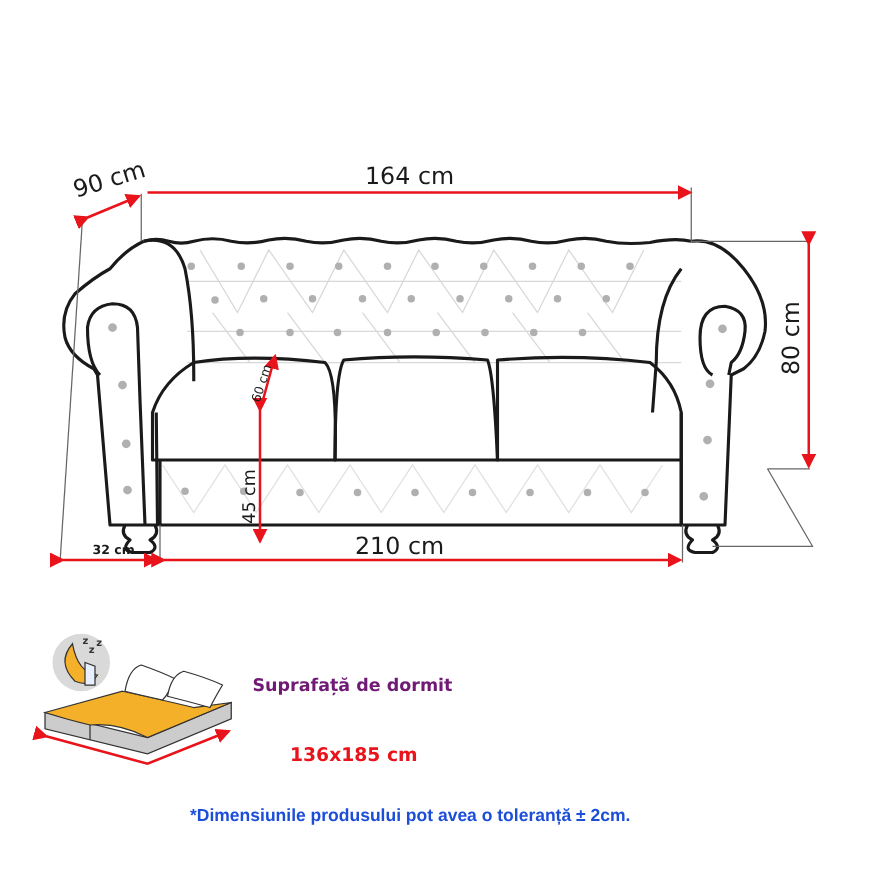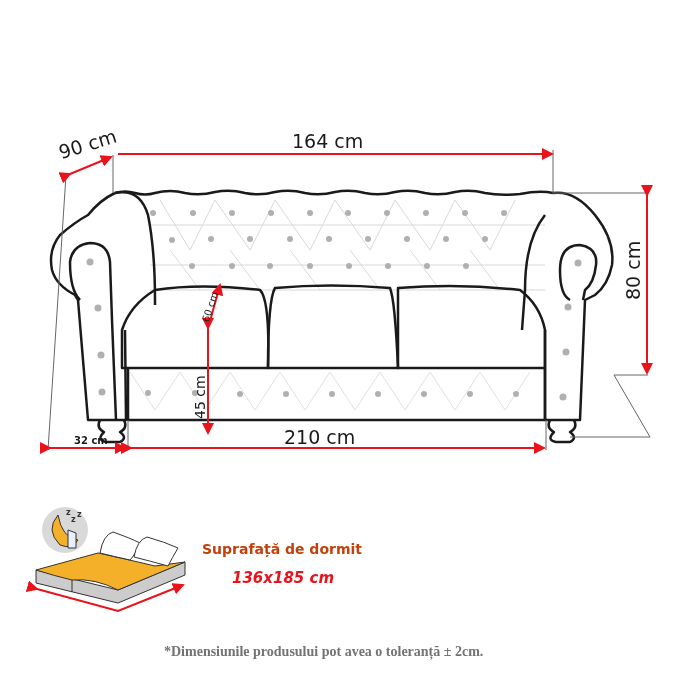--- a/index.html
+++ b/index.html
@@ -6,23 +6,23 @@
   body { width:700px; height:700px; position:relative; overflow:hidden; font-family:"Liberation Sans", sans-serif; }
   svg { position:absolute; left:0; top:0; }
   .dim-label { position:absolute; color:#1a1a1a; font-family:"DejaVu Sans", sans-serif; white-space:nowrap; }
   .lbl-205 { left:292px; top:130px; font-size:19px; }
   .lbl-90 { left:56px; top:142px; font-size:19px; transform:rotate(-17deg); transform-origin:left top; }
   .lbl-80 { left:622px; top:300px; font-size:19px; transform:rotate(-90deg); transform-origin:left top; }
   .lbl-140 { left:284px; top:426px; font-size:19px; }
   .lbl-32 { left:74px; top:435px; font-size:10px;font-weight:bold; }
   .lbl-45 { left:192px; top:419px; font-size:14px; transform:rotate(-90deg); transform-origin:left top; }
   .lbl-60 { left:200px; top:320px; font-size:10px; transform:rotate(-72deg); transform-origin:left top; }
-  .sleep-title { position:absolute; left:202px; top:541px; font-size:14px; font-weight:bold; color:#c2410c; font-family:"DejaVu Sans", sans-serif;text-align:right; }
-  .sleep-value { position:absolute; left:232px; top:569px; font-size:15px; font-weight:bold; color:#e8131b; font-family:"DejaVu Sans", sans-serif;font-style:italic; }
-  .note { position:absolute; left:164px; top:644px; font-size:14px; font-weight:bold; color:#737373; font-family:Liberation Serif, serif; }
+  .sleep-title { position:absolute; left:202px; top:541px; font-size:14px; font-weight:bold; color:#701a75; font-family:"DejaVu Sans", sans-serif;text-align:right; }
+  .sleep-value { position:absolute; left:232px; top:595px; font-size:15px; font-weight:bold; color:#e8131b; font-family:"DejaVu Sans", sans-serif; }
+  .note { position:absolute; left:152px; top:644px; font-size:14px; font-weight:bold; color:#1d4ed8; font-family:Liberation Sans, sans-serif; }
 </style>
 </head>
 <body>
 
 <svg width="700" height="700" viewBox="0 0 700 700">
   <defs>
     <marker id="arr" markerWidth="6" markerHeight="6" refX="5" refY="3" orient="auto">
       <path d="M0,0 L6,3 L0,6 z" fill="#e8131b"></path>
     </marker>
   </defs>

